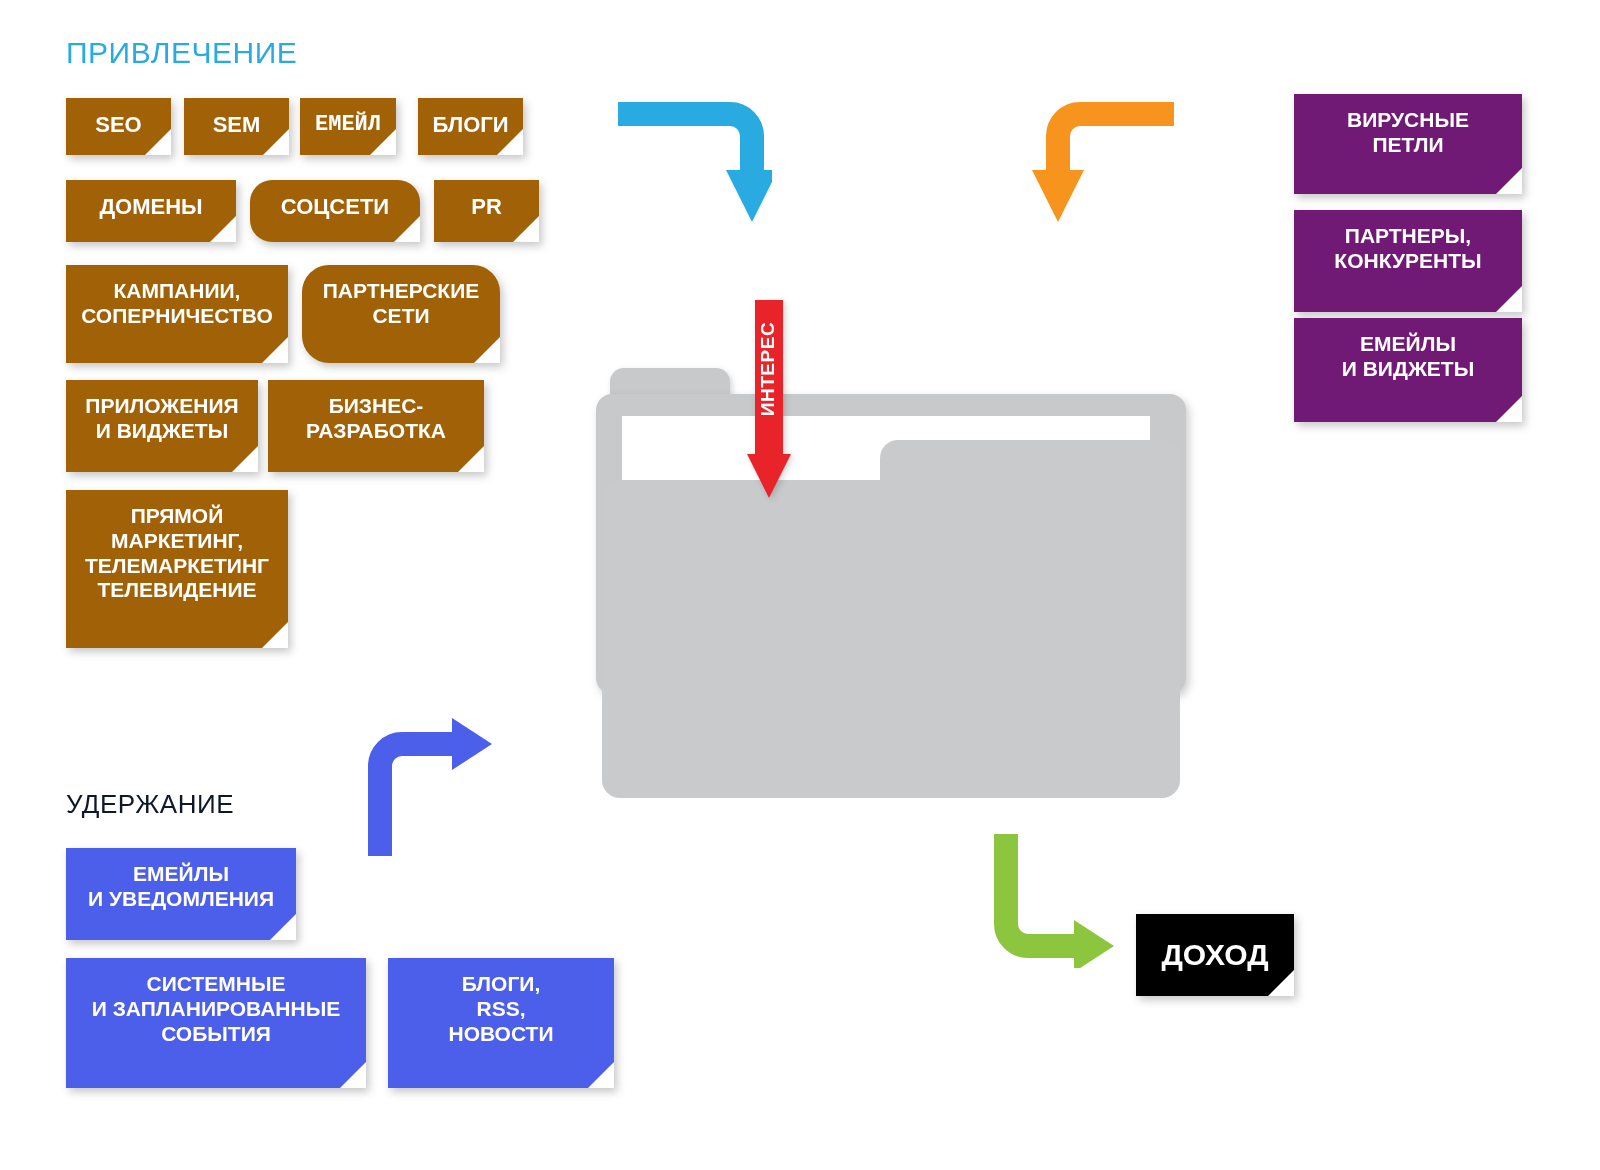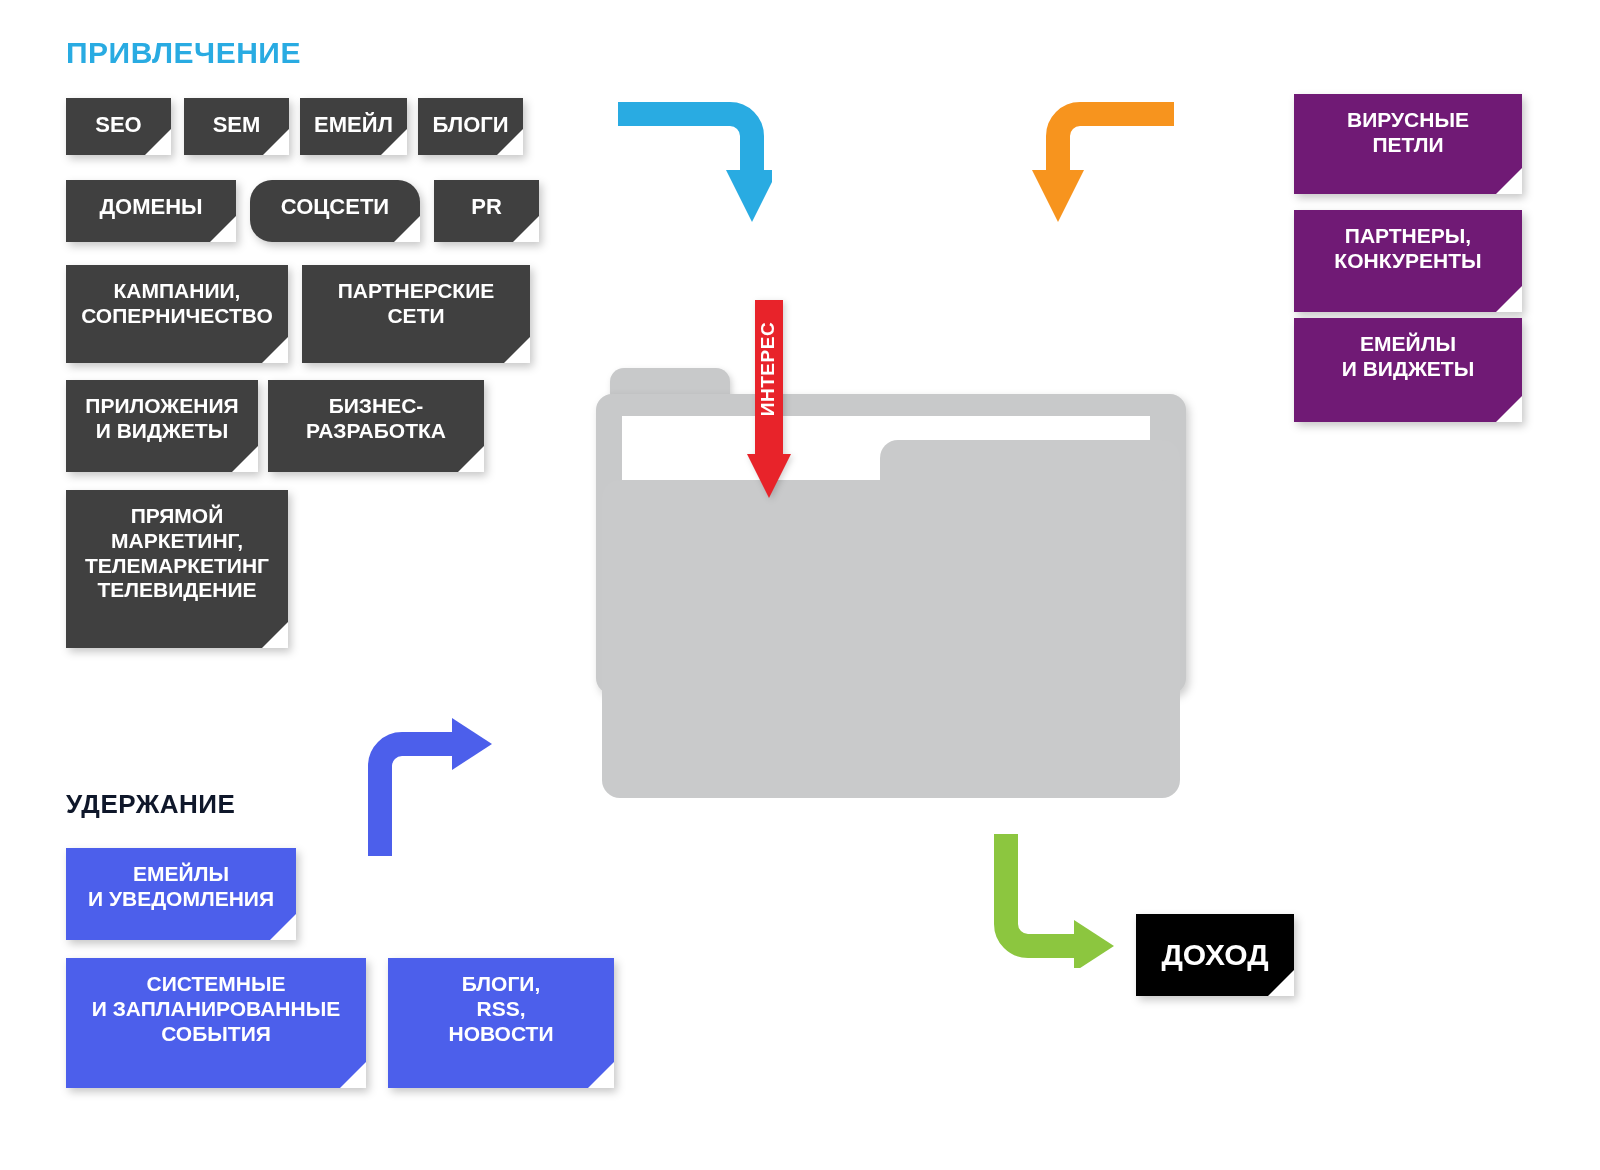--- a/index.html
+++ b/index.html
@@ -14,21 +14,21 @@
     position: relative;
     width: 1600px;
     height: 1170px;
     background: #ffffff;
     overflow: hidden;
   }
 
   
   .section-title {
     position: absolute;
-    font-weight: bold;
+    font-weight: normal;
     letter-spacing: 0.5px;
     white-space: nowrap;
   }
   #title-acquisition { left: 66px;  top: 36px;  font-size: 30px; color: #29ABE2; }
   #title-distribution{ left: 1236px; top: 36px;  font-size: 30px; color: #F7941E; }
   #title-retention   { left: 66px;  top: 789px; font-size: 26px; color: #0f172a; }
 
   
   .card {
     position: absolute;
@@ -50,21 +50,21 @@
     content: "";
     position: absolute;
     right: 0;
     bottom: 0;
     width: 26px;
     height: 26px;
     background: #ffffff;
     clip-path: polygon(100% 0, 100% 100%, 0 100%);
   }
 
-  .c-blue   { background: #404040; }
+  .c-blue   { background: #a16207; }
   .c-orange { background: #701a75; }
   .c-purple { background: #4C5FEB; }
   .c-red    { background: #E8232A; }
   .c-green  { background: #000000; }
 
   
   #folder { position: absolute; left: 596px; top: 368px; width: 590px; height: 436px; }
 
   .folder-back {
     position: absolute;
@@ -150,40 +150,40 @@
 
   <div class="section-title nosel" id="title-retention">УДЕРЖАНИЕ</div>
 
   <div id="acquisition-group">
       <div class="card c-blue nosel" style="left: 66px; top: 98px; width: 105px; height: 57px; font-size: 22px; align-items: flex-start;">
         <span class="label" style="white-space: pre-line;">SEO</span>
       </div>
       <div class="card c-blue nosel" style="left: 184px; top: 98px; width: 105px; height: 57px; font-size: 22px; align-items: flex-start;">
         <span class="label" style="white-space: pre-line;">SEM</span>
       </div>
-      <div class="card c-blue nosel" style="left: 300px; top: 98px; width: 107px; height: 57px; font-size: 22px; align-items: flex-start;">
+      <div class="card c-blue nosel" style="left: 300px; top: 98px; width: 96px; height: 57px; font-size: 22px; align-items: flex-start; font-family: Liberation Mono, monospace;">
         <span class="label" style="white-space: pre-line;">ЕМЕЙЛ</span>
       </div>
       <div class="card c-blue nosel" style="left: 418px; top: 98px; width: 105px; height: 57px; font-size: 22px; align-items: flex-start;">
         <span class="label" style="white-space: pre-line;">БЛОГИ</span>
       </div>
       <div class="card c-blue nosel" style="left: 66px; top: 180px; width: 170px; height: 62px; font-size: 22px; align-items: flex-start; justify-content: flex-end;">
         <span class="label" style="white-space: pre-line;">ДОМЕНЫ</span>
       </div>
       <div class="card c-blue nosel" style="left: 250px; top: 180px; width: 170px; height: 62px; font-size: 22px; align-items: flex-start; border-radius: 22px;">
         <span class="label" style="white-space: pre-line;">СОЦСЕТИ</span>
       </div>
       <div class="card c-blue nosel" style="left: 434px; top: 180px; width: 105px; height: 62px; font-size: 22px; align-items: flex-start;">
         <span class="label" style="white-space: pre-line;">PR</span>
       </div>
       <div class="card c-blue nosel" style="left: 66px; top: 265px; width: 222px; height: 98px; font-size: 21px;">
         <span class="label" style="white-space: pre-line;">КАМПАНИИ,
 СОПЕРНИЧЕСТВО</span>
       </div>
-      <div class="card c-blue nosel" style="left: 302px; top: 265px; width: 228px; height: 98px; font-size: 21px;">
+      <div class="card c-blue nosel" style="left: 302px; top: 265px; width: 198px; height: 98px; font-size: 21px; border-radius: 27px;">
         <span class="label" style="white-space: pre-line;">ПАРТНЕРСКИЕ
 СЕТИ</span>
       </div>
       <div class="card c-blue nosel" style="left: 66px; top: 380px; width: 192px; height: 92px; font-size: 21px;">
         <span class="label" style="white-space: pre-line;">ПРИЛОЖЕНИЯ
 И ВИДЖЕТЫ</span>
       </div>
       <div class="card c-blue nosel" style="left: 268px; top: 380px; width: 216px; height: 92px; font-size: 21px;">
         <span class="label" style="white-space: pre-line;">БИЗНЕС-
 РАЗРАБОТКА</span>

